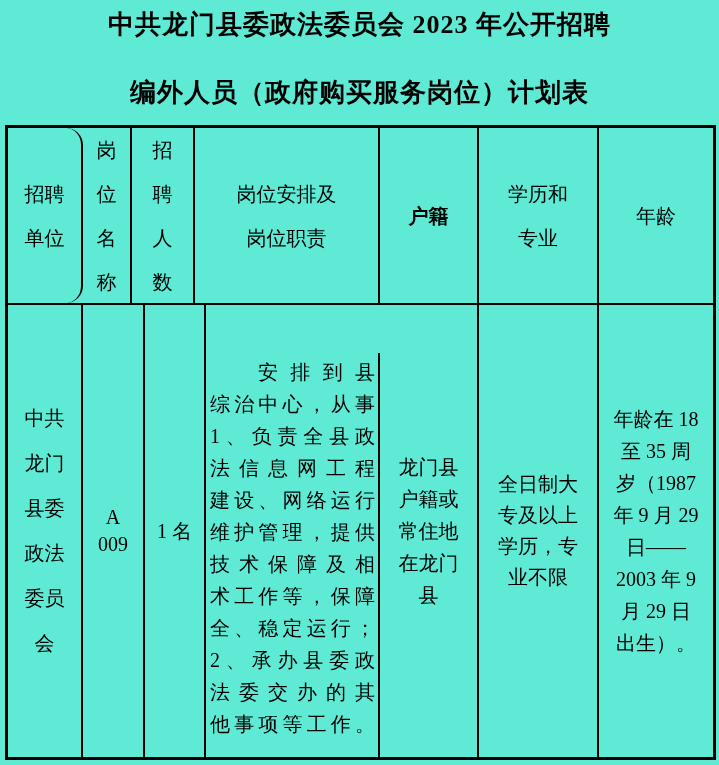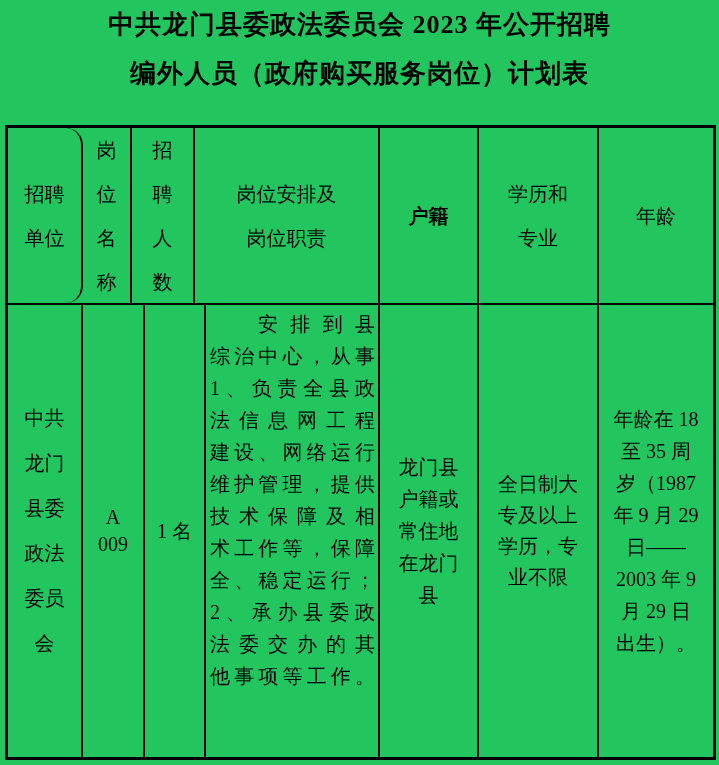--- a/index.html
+++ b/index.html
@@ -6,35 +6,35 @@
     margin: 0;
     padding: 0;
     background: #ffffff;
     font-family: "Liberation Serif", "DejaVu Serif", serif;
     color: #000000;
   }
   .page {
     position: relative;
     width: 719px;
     height: 765px;
-    background: #22c55e;
+    background: #5eead4;
     overflow: hidden;
   }
   .title {
     position: absolute;
     left: 0;
     right: 0;
     text-align: center;
     font-size: 26px;
     font-weight: bold;
     letter-spacing: 1px;
     white-space: nowrap;
   }
   .title1 { top: 7px; }
-  .title2 { top: 56px; }
+  .title2 { top: 75px; }
 
   .tbl {
     position: absolute;
     left: 5px;
     top: 125px;
     width: 711px;
     height: 635px;
     border: 3px solid #000;
     box-sizing: border-box;
     display: flex;
@@ -66,21 +66,21 @@
   .c4h { flex: 0 0 185px; }
   .c5h { flex: 0 0 99px; font-weight: bold; }
   .c6h { flex: 0 0 120px; }
   .c7h { flex: 0 0 114px; text-align: center; }
   .row.header .cell { line-height: 44px; }
 
   
   .c1b { flex: 0 0 75px; line-height: 45px; }
   .c2b { flex: 0 0 62px; line-height: 27px; }
   .c3b { flex: 0 0 61px; line-height: 32px; }
-  .c4b { flex: 0 0 174px; }
+  .c4b { flex: 0 0 174px; margin-top: 48px; }
   .c5b { flex: 0 0 99px; line-height: 32px; }
   .c6b { flex: 0 0 120px; line-height: 31px; }
   .c7b { flex: 0 0 114px; line-height: 32px; }
 
   .duties {
     justify-content: flex-start;
     align-items: stretch;
     padding: 3px 3px 0 4px;
     line-height: 32px;
     text-align: justify;

